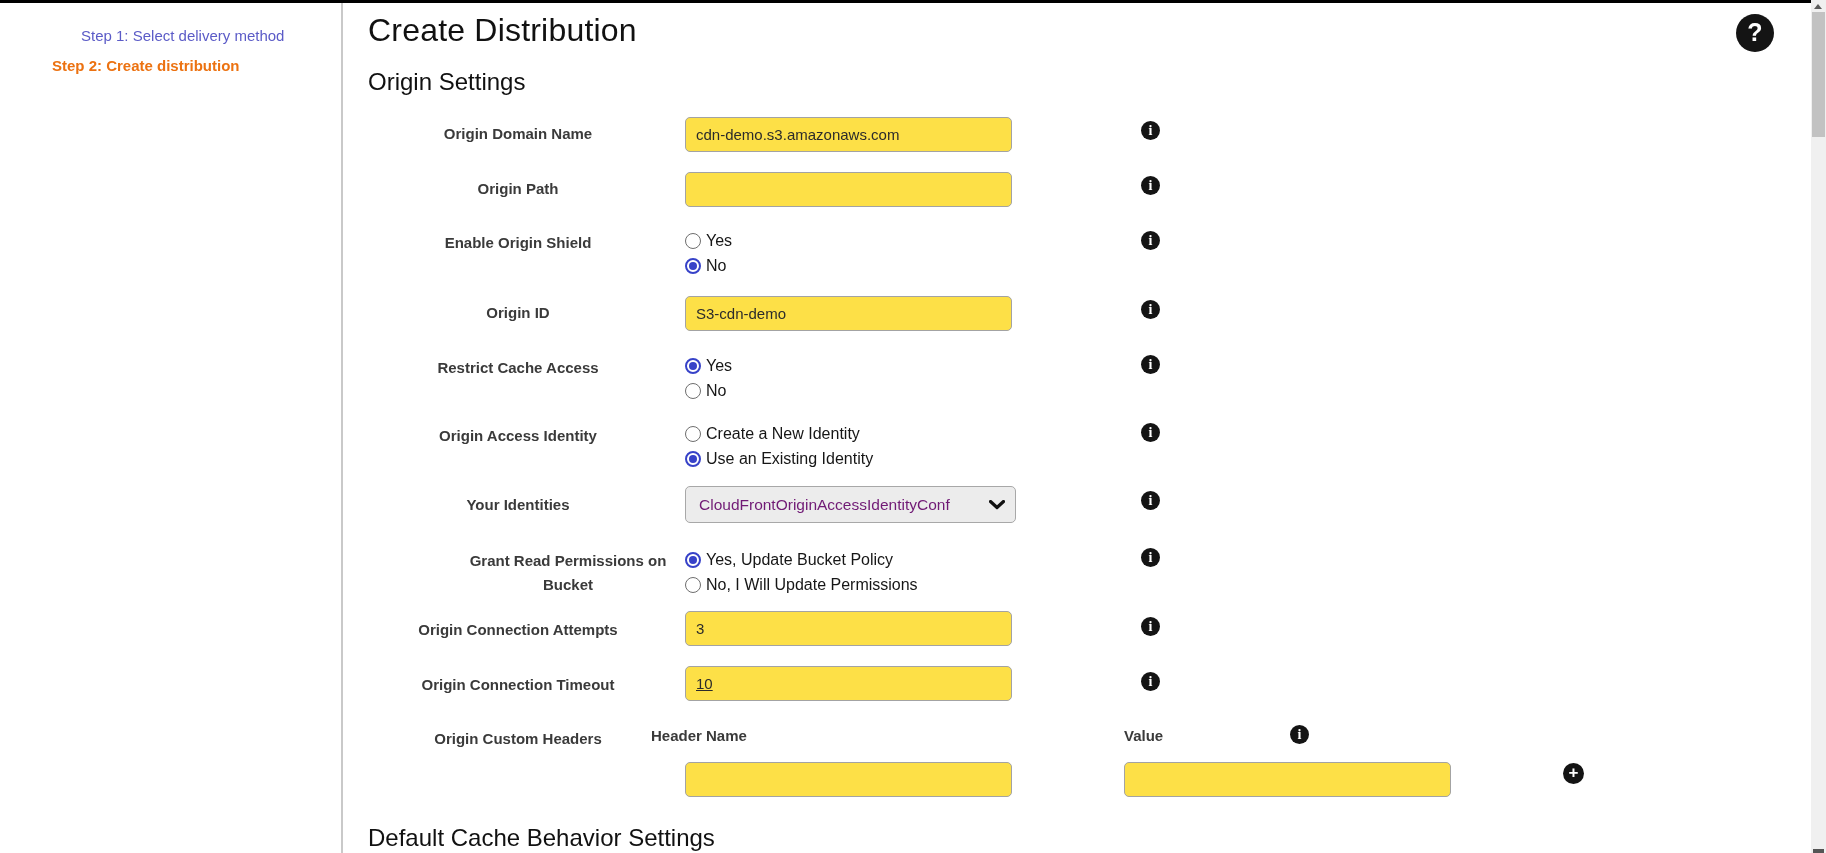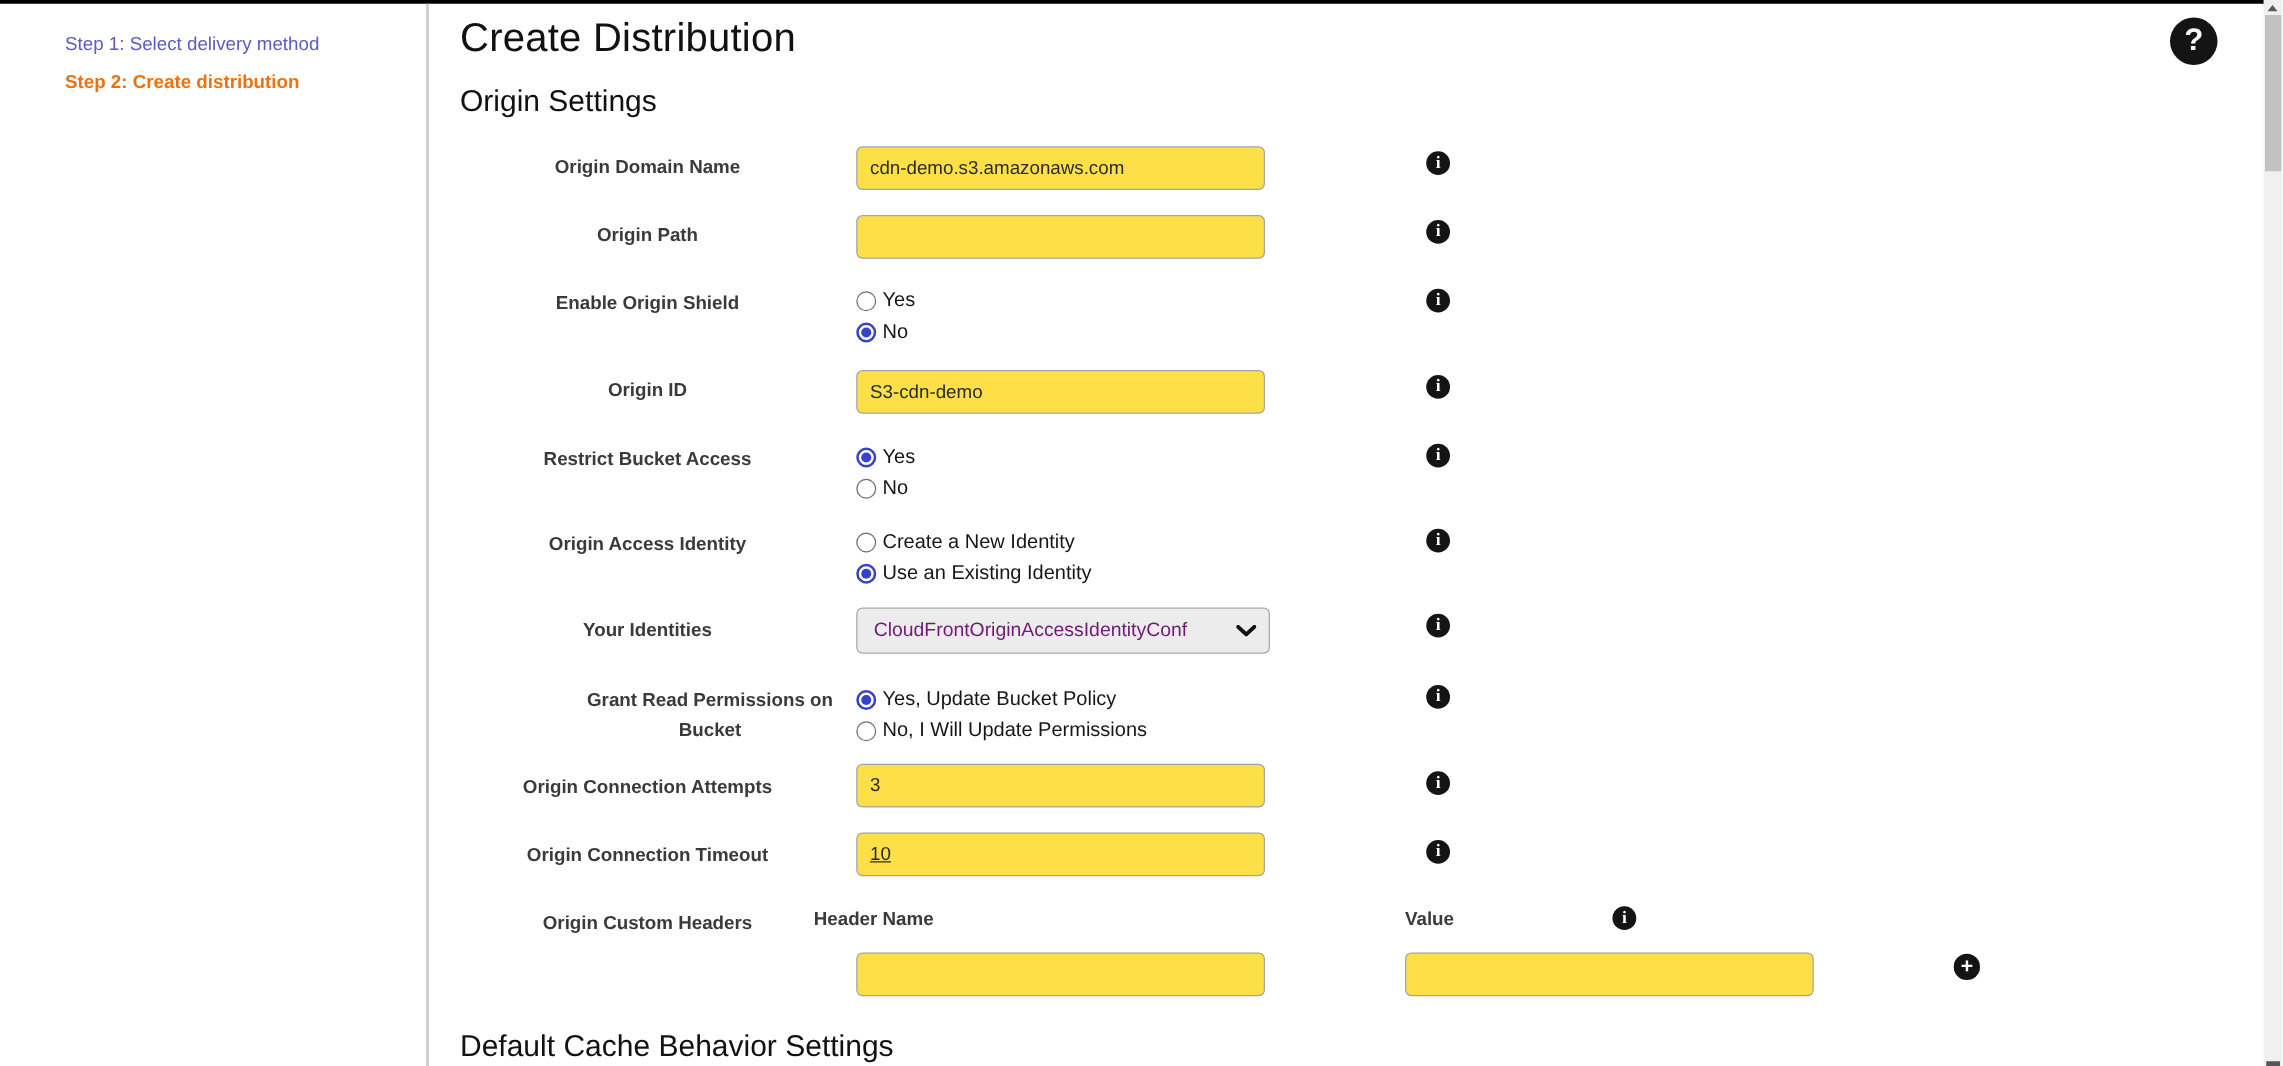--- a/index.html
+++ b/index.html
@@ -6,21 +6,21 @@
   html,body { width:1826px; height:853px; }
   body {
     position:relative; overflow:hidden; background:#fff;
     font-family:"Liberation Sans", sans-serif; color:#222;
   }
   .top-bar { position:absolute; left:0; top:0; width:1811px; height:3px; background:#000; }
   .divider { position:absolute; left:341px; top:3px; bottom:0; width:2px; background:#c9c9c9; }
 
   
   .sidebar { position:absolute; left:52px; top:27px; width:280px; }
-  .step-link { font-size:15px; color:#5b5bc7; margin-bottom:13px; cursor:pointer; }
+  .step-link { font-size:15px; color:#5b5bc7; margin-bottom:13px; cursor:pointer;margin-left:29px; }
   .step-active { font-size:15px; color:#ec7211; font-weight:bold; }
 
   
   .page-title { position:absolute; left:368px; top:12px; font-size:32px; color:#111; letter-spacing:0.2px; }
   .section-heading { position:absolute; left:368px; font-size:24px; color:#111; }
   .h-origin { top:68px; }
   .h-cache  { top:824px; }
 
   
   .row-label {
@@ -115,21 +115,21 @@
     <span class="radio selected"></span>
     <span>No</span>
   </div>
 </div>
 <div class="info-icon" style="top:231px">i</div>
 
 <div class="row-label" style="top:301px">Origin ID</div>
 <input class="text-input" style="top: 296px;" value="S3-cdn-demo">
 <div class="info-icon" style="top:300px">i</div>
 
-<div class="row-label" style="top:356px">Restrict Bucket Access</div>
+<div class="row-label" style="top:356px">Restrict Cache Access</div>
 <div class="radio-group" style="top:353px">
   <div class="radio-option">
     <span class="radio selected"></span>
     <span>Yes</span>
   </div>
   <div class="radio-option">
     <span class="radio"></span>
     <span>No</span>
   </div>
 </div>

